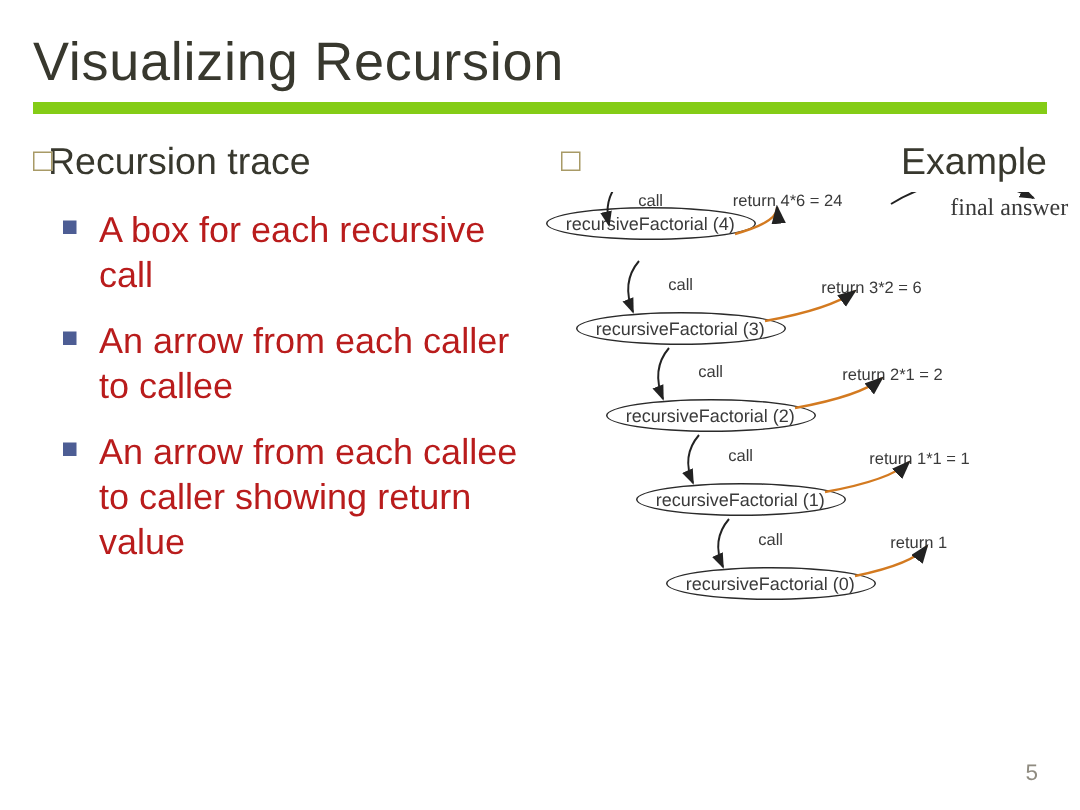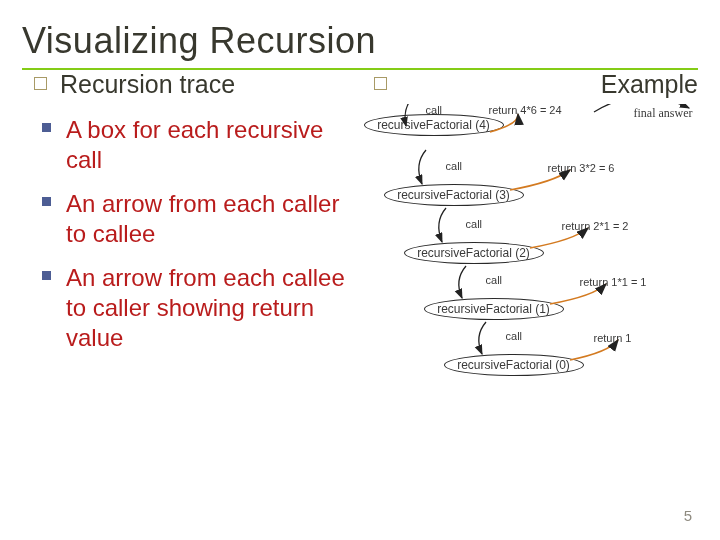--- a/index.html
+++ b/index.html
@@ -14,34 +14,34 @@
   }
   .slide {
     padding: 20px 22px 0 22px;
     position: relative;
     height: 100%;
   }
   .title {
     font-size: 36px;
     font-weight: 400;
     color: #38382e;
-    border-bottom: 2px solid #84cc16;
+    border-bottom: 8px solid #84cc16;
     padding-bottom: 6px;
+    margin-bottom: 18px;
     letter-spacing: 0.5px;
   }
   .content-row { display: flex; }
   .left-col { width: 52%; padding-right: 10px; }
   .right-col { width: 48%; position: relative; }
   .l1 {
     font-size: 25px;
     color: #38382e;
     margin-bottom: 16px;
     position: relative;
-    padding-left: 26px;
-    margin-left: 12px;
+    padding-left: 10px;
   }
   .l1 .bullet, .example-head .bullet {
     position: absolute;
     left: 0;
     top: 7px;
     width: 13px;
     height: 13px;
     border: 1.8px solid #a89a66;
     background: #fff;
   }
@@ -87,21 +87,21 @@
     background: #fff;
     white-space: nowrap;
   }
   .lbl {
     position: absolute;
     font-size: 11px;
     font-family: Verdana, sans-serif;
     white-space: nowrap;
   }
   .final {
-    font-size: 12px;
+    font-size: 16px;
     font-family: "Comic Sans MS", cursive;
   }
   .page-num {
     position: absolute;
     right: 28px;
     bottom: 16px;
     font-size: 15px;
     color: #8f8b80;
   }
   svg.arrows { position: absolute; left: 0; top: 0; }

